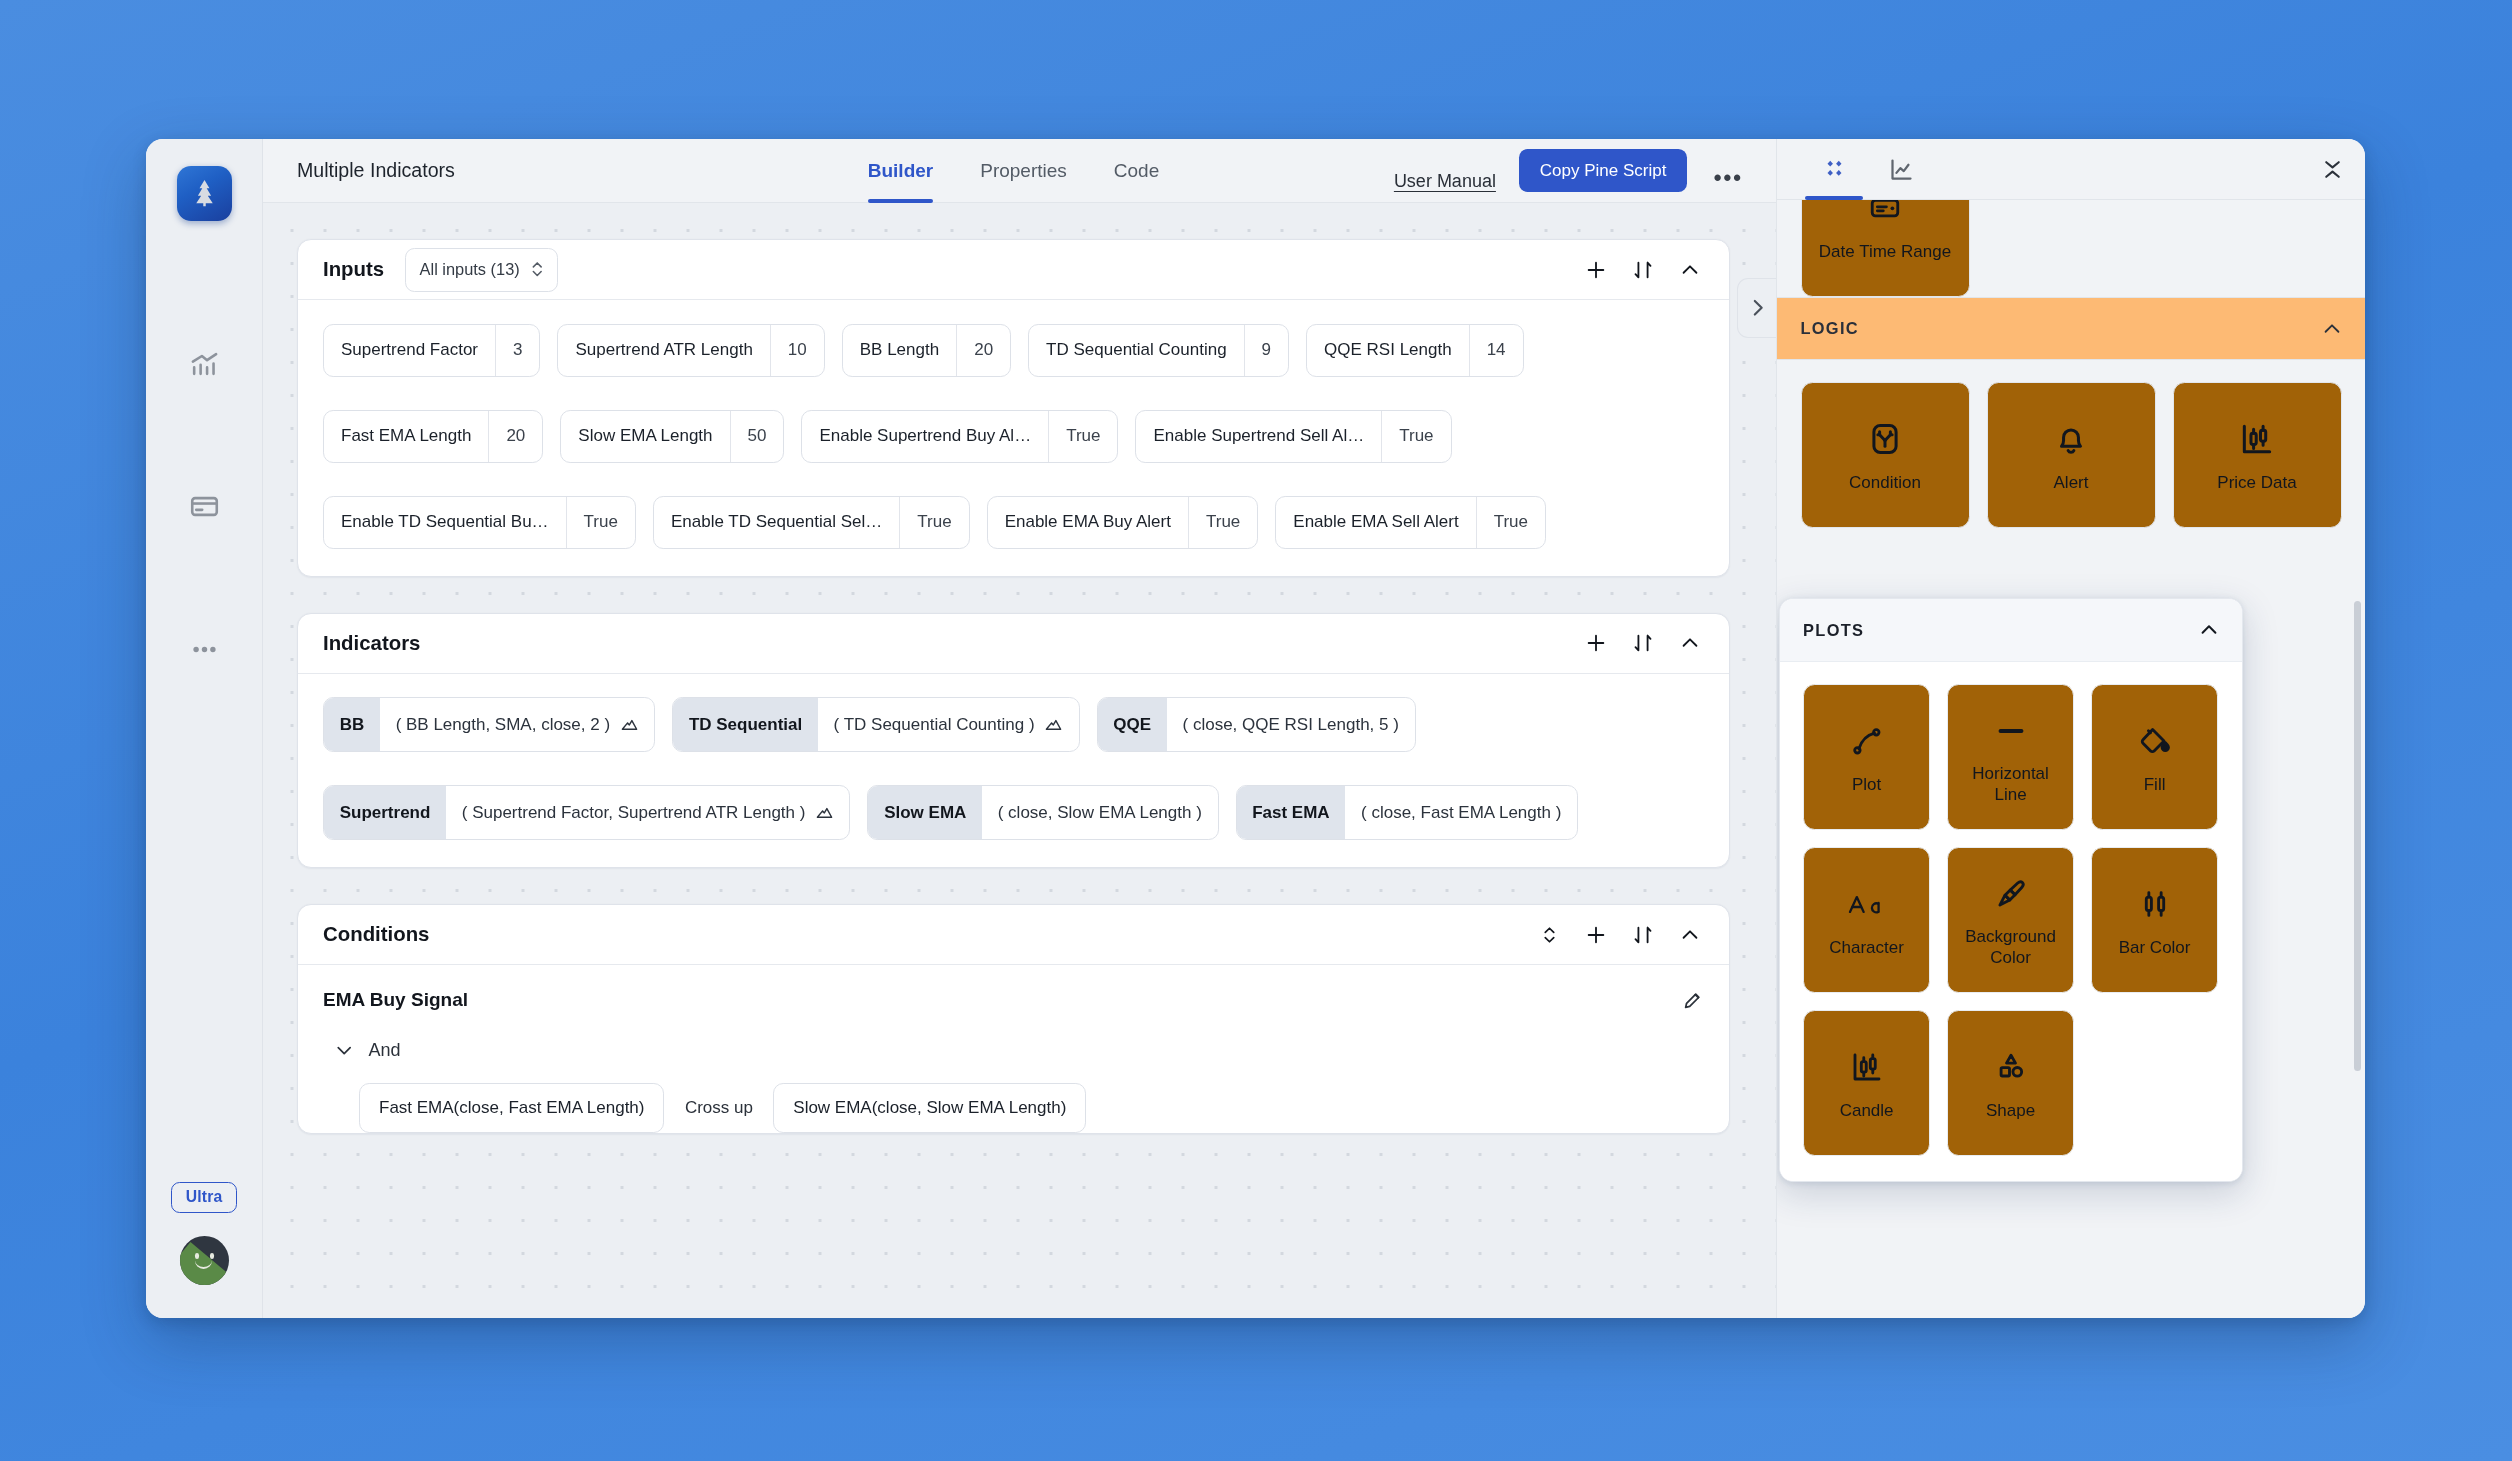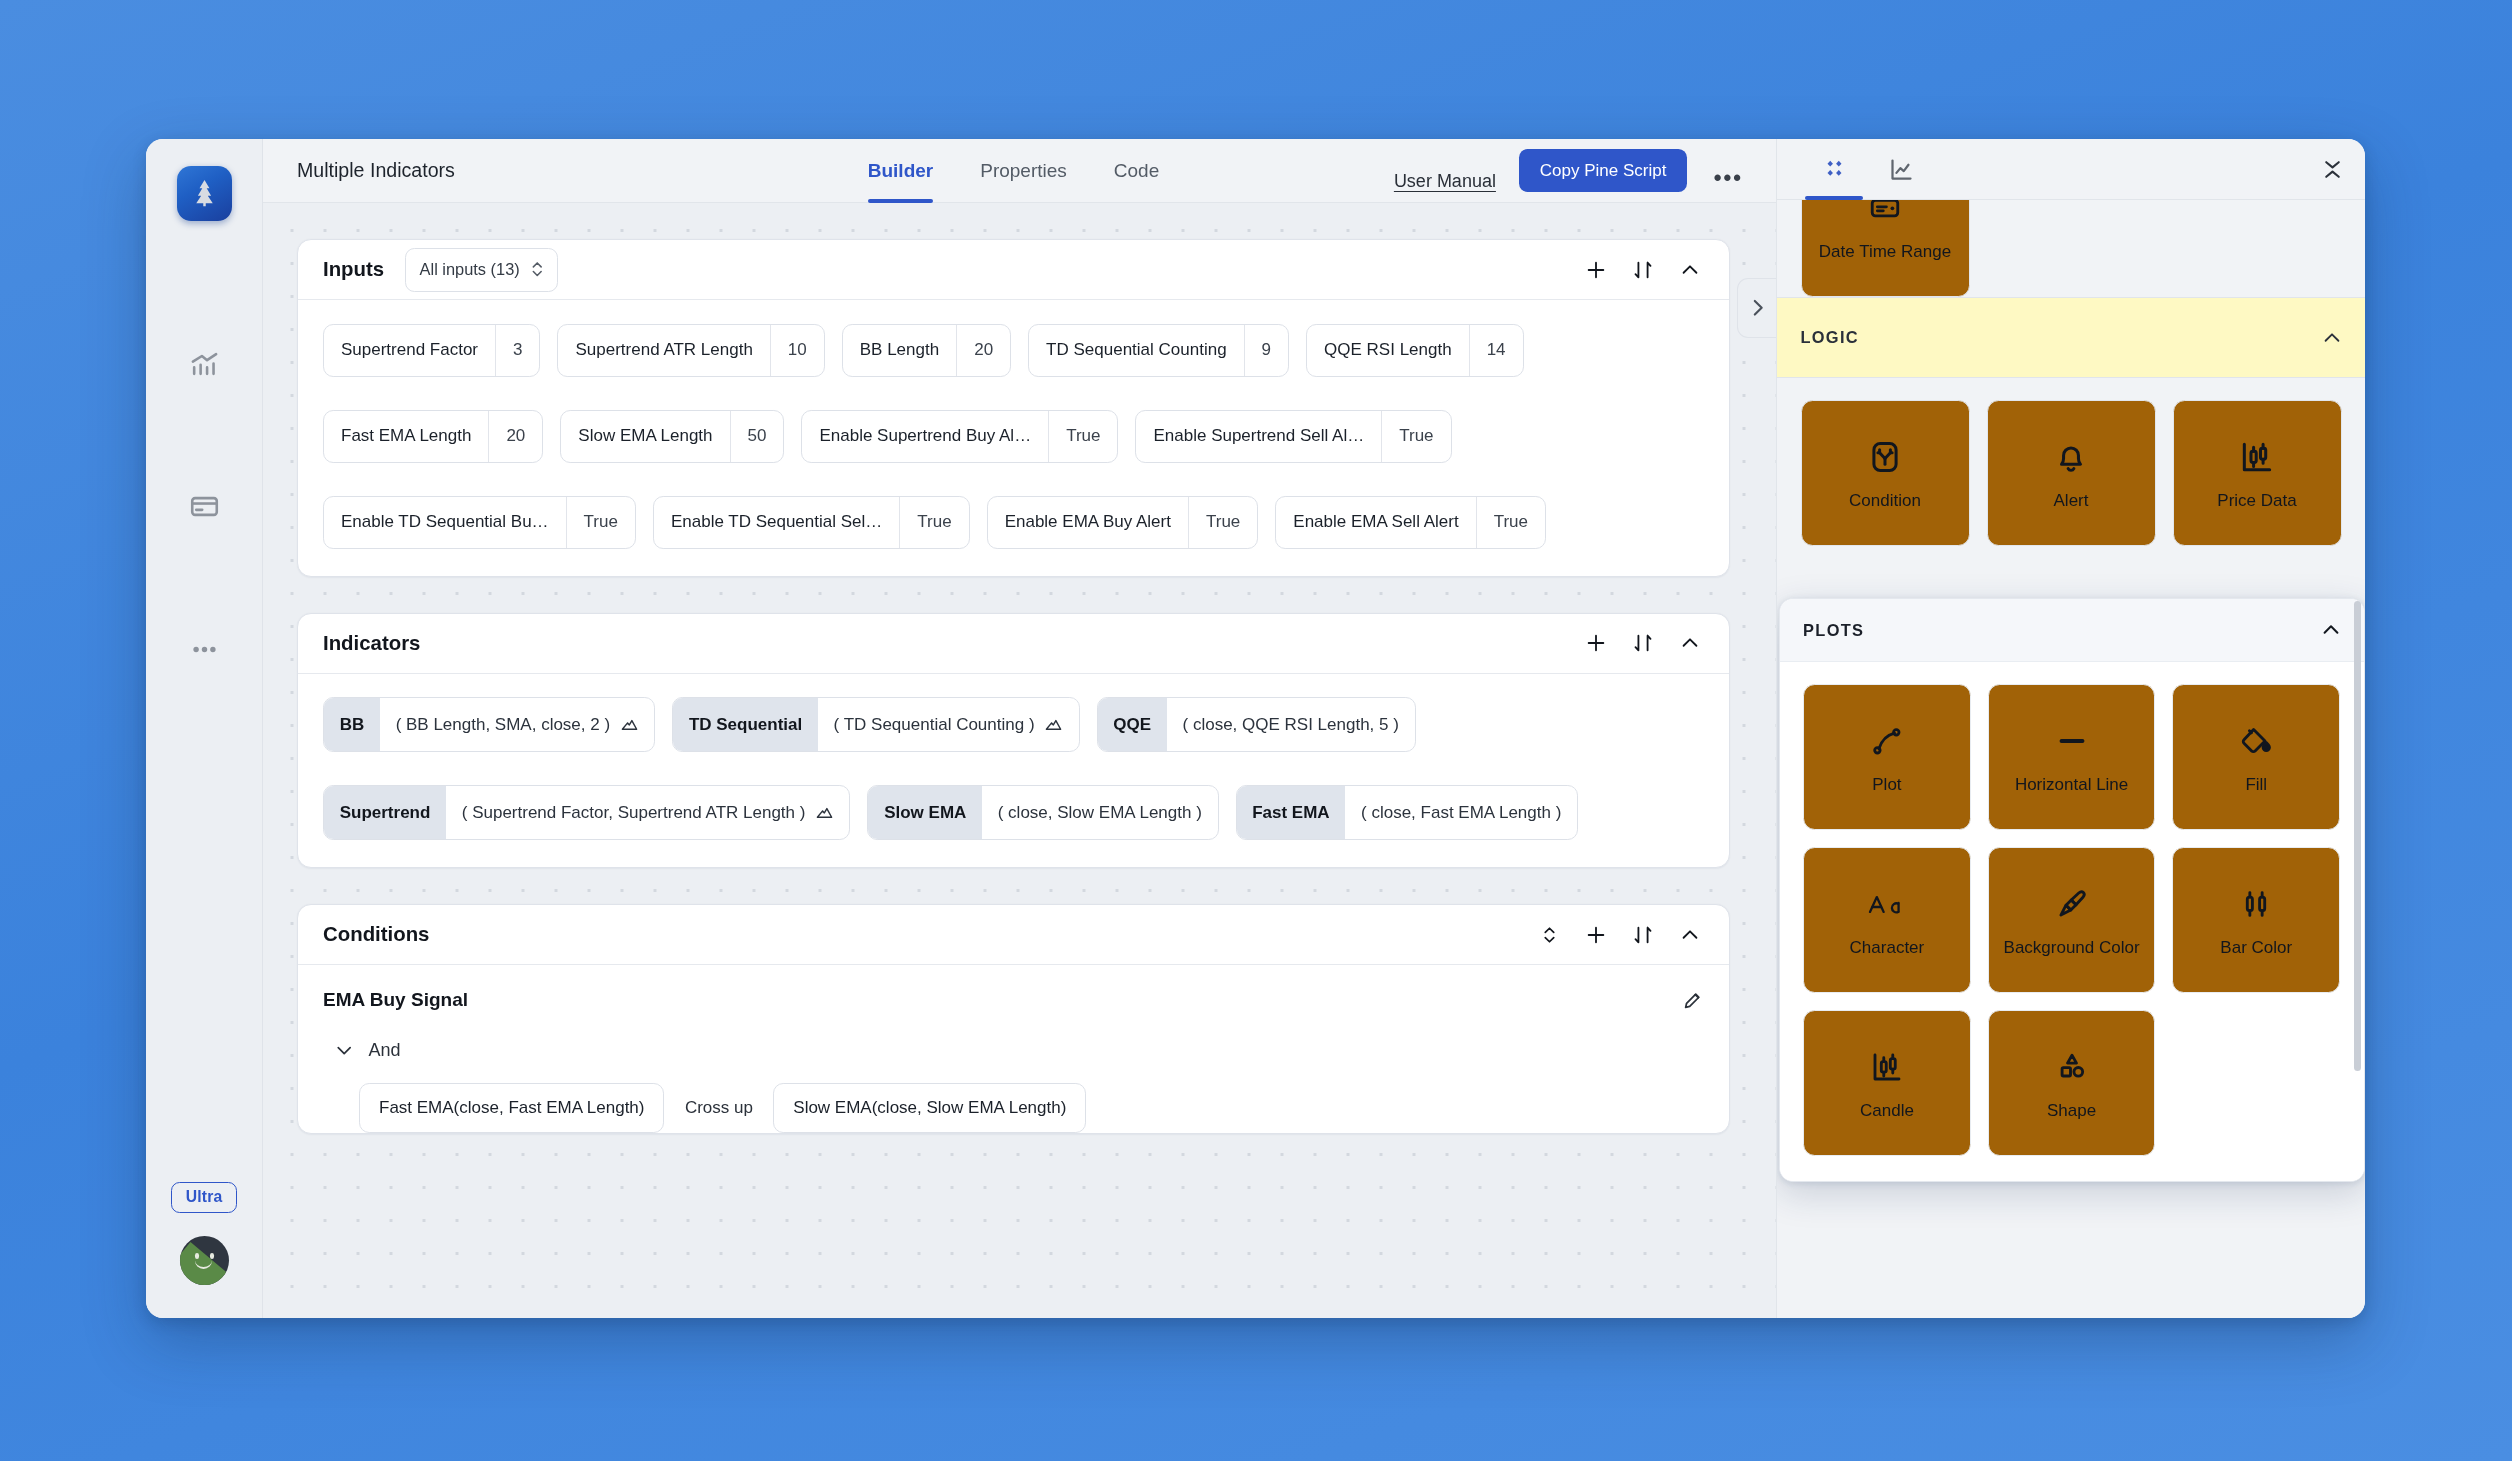--- a/index.html
+++ b/index.html
@@ -405,30 +405,30 @@
     cursor: pointer;
     display: flex;
   }
   .rp-scroll {
     flex: 1 1 auto;
     overflow: hidden;
     position: relative;
   }
 
   .rp-section-head {
-    height: 81px;
+    height: 63px;
     display: flex; align-items: center;
     padding: 0 22px 0 23.5px;
     font-size: 16.4px;
     font-weight: 700;
     letter-spacing: 1.3px;
     color: #2a303a;
     border-top: 0.8px solid #e1e5ea;
     border-bottom: 0.8px solid #e1e5ea;
-    background: #fef9c3;
+    background: #fdba74;
   }
   .rp-section-head .cv { margin-left:auto; color:#2b313a; cursor:pointer; display:flex;}
   .rp-grid {
     display: grid;
     grid-template-columns: repeat(3, 1fr);
     gap: 17px;
     padding: 22px 23.5px 23.5px 23.5px;
   }
   .tile {
     border: 0.8px solid #e2e6ec;
@@ -459,21 +459,21 @@
     height: 146px;
     width: 169px;
     margin-top: -49px;
   }
 
   
   .plots-float {
     position: absolute;
     left: 1.6px;
     top: 398px;
-    width: 586px;
+    width: 464px;
     background: #fff;
     border: 0.8px solid #e4e8ee;
     border-radius: 14px;
     box-shadow: 0 11px 36px rgba(20,45,90,.18), 0 1.6px 6.3px rgba(20,45,90,.10);
     overflow: hidden;
     z-index: 9;
   }
   .plots-head {
     height: 63px;
     display: flex; align-items: center;

